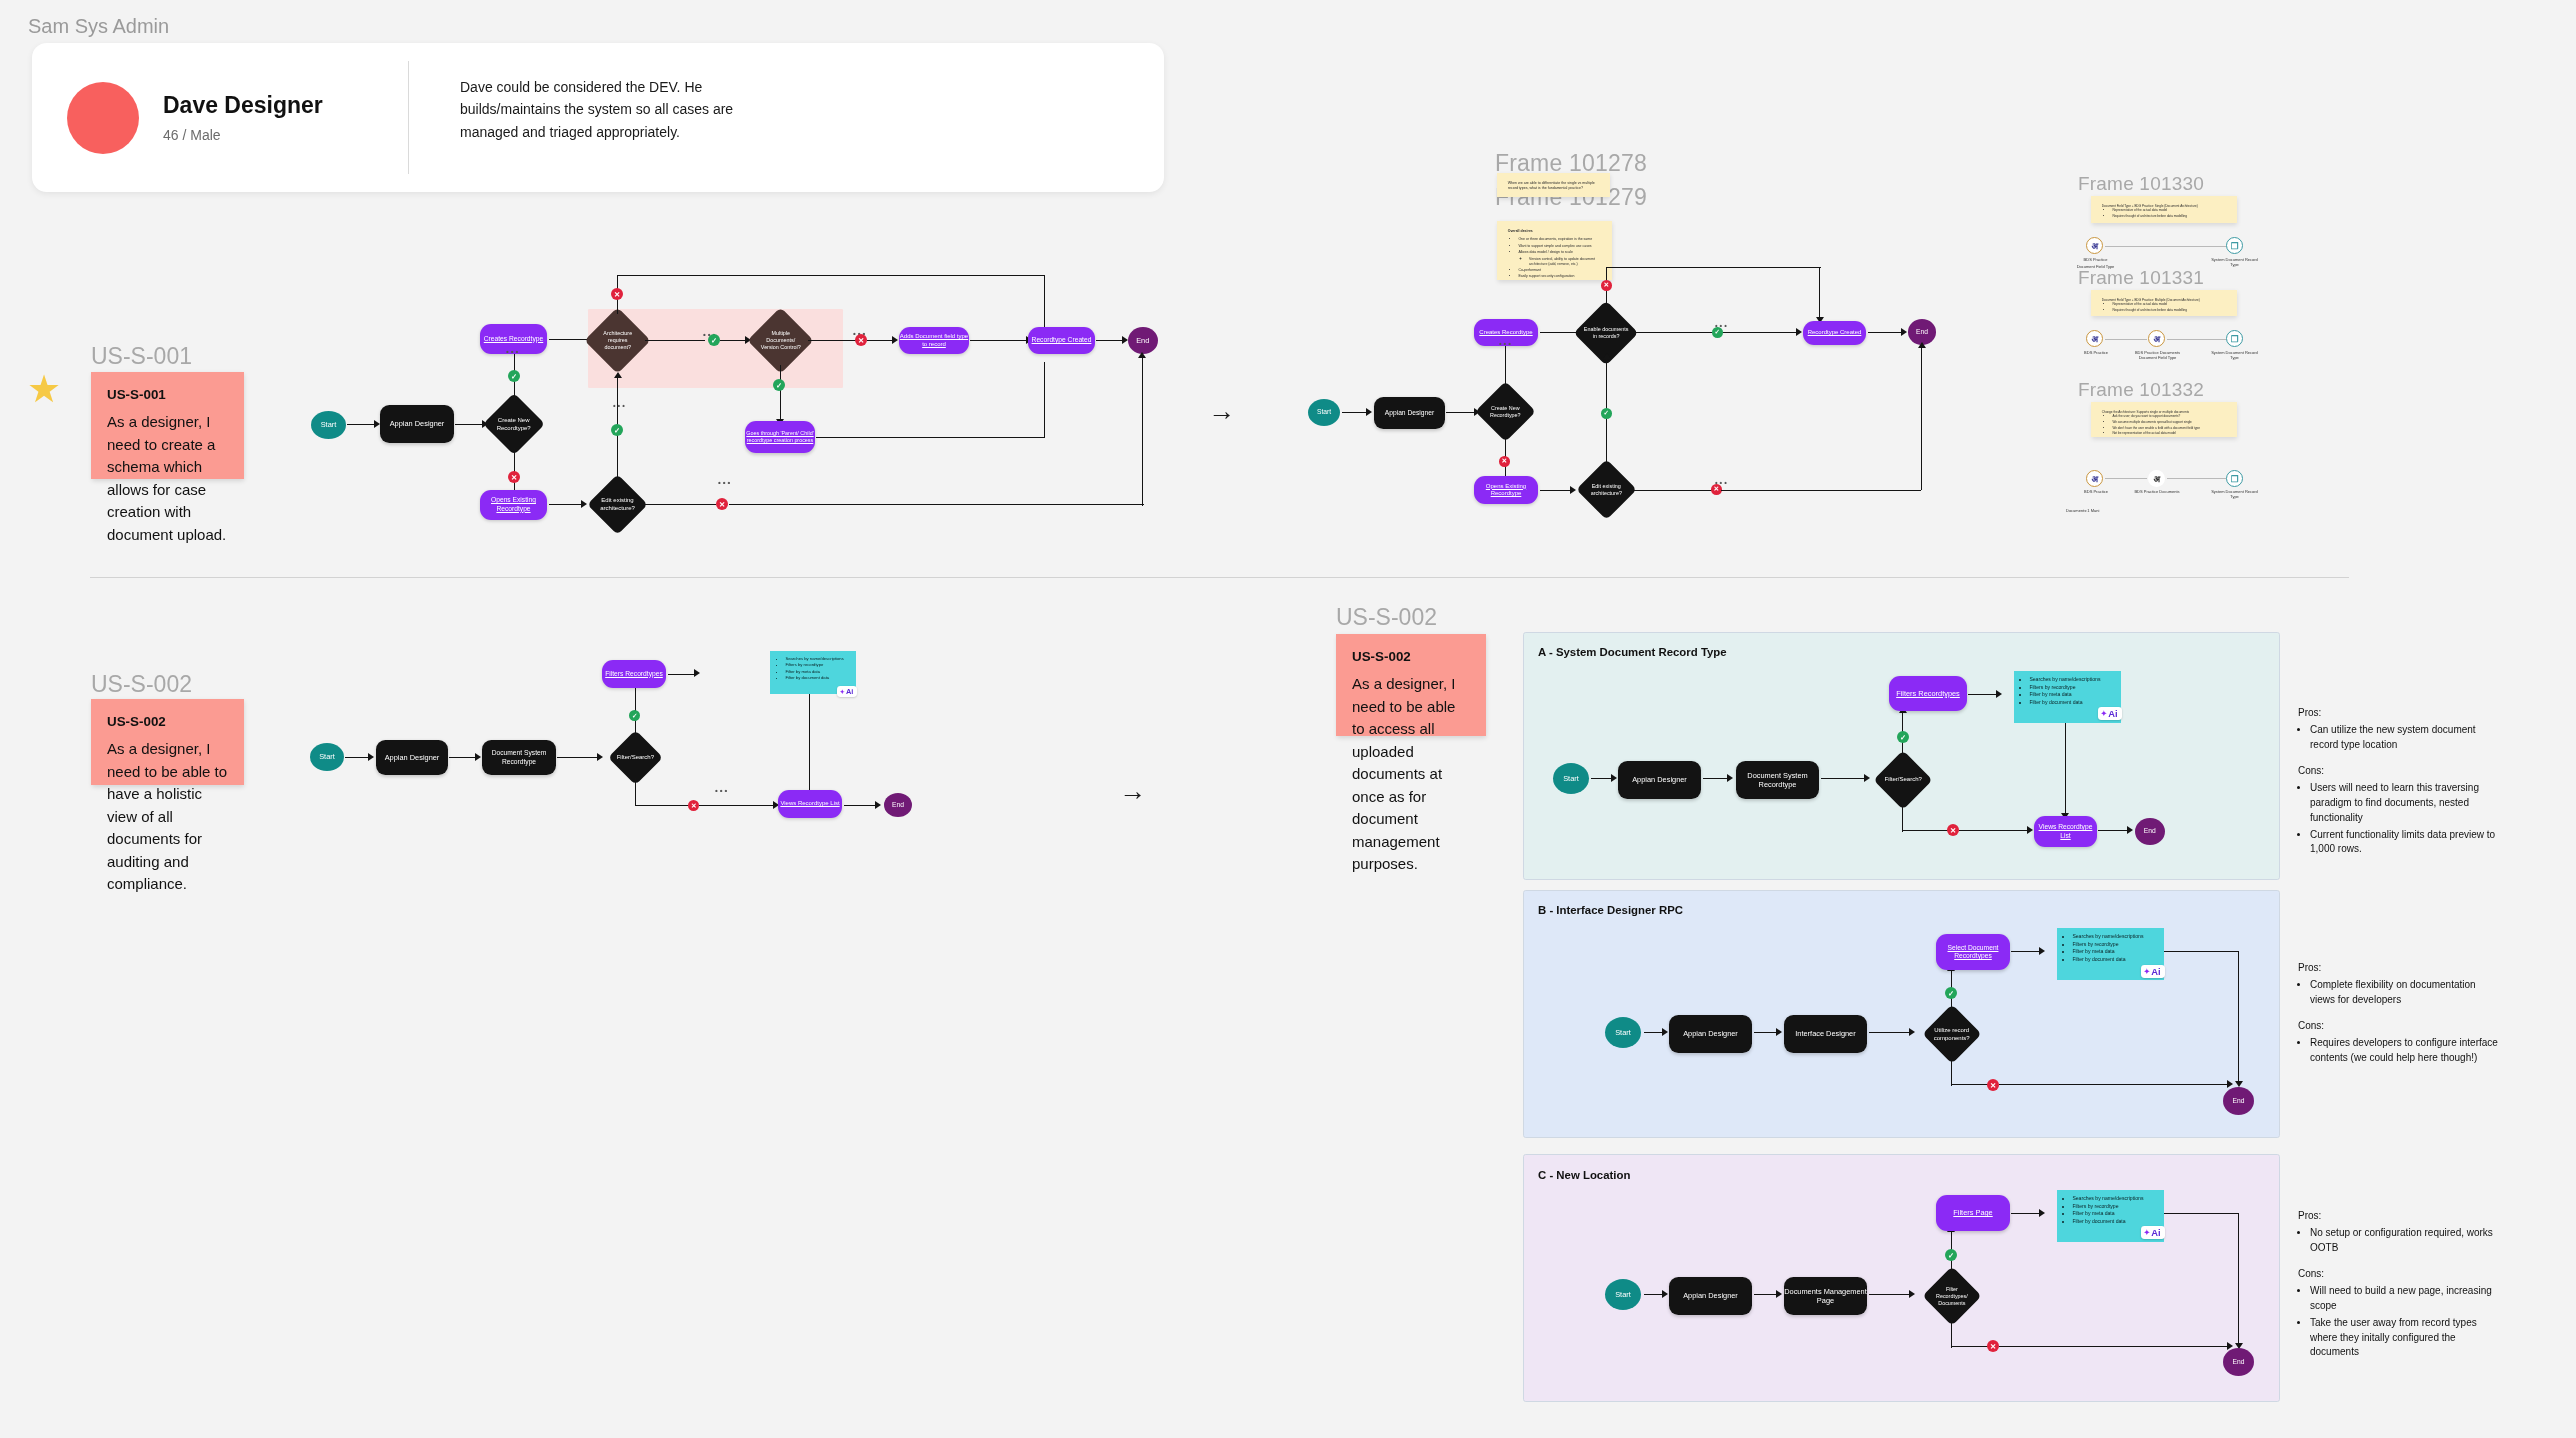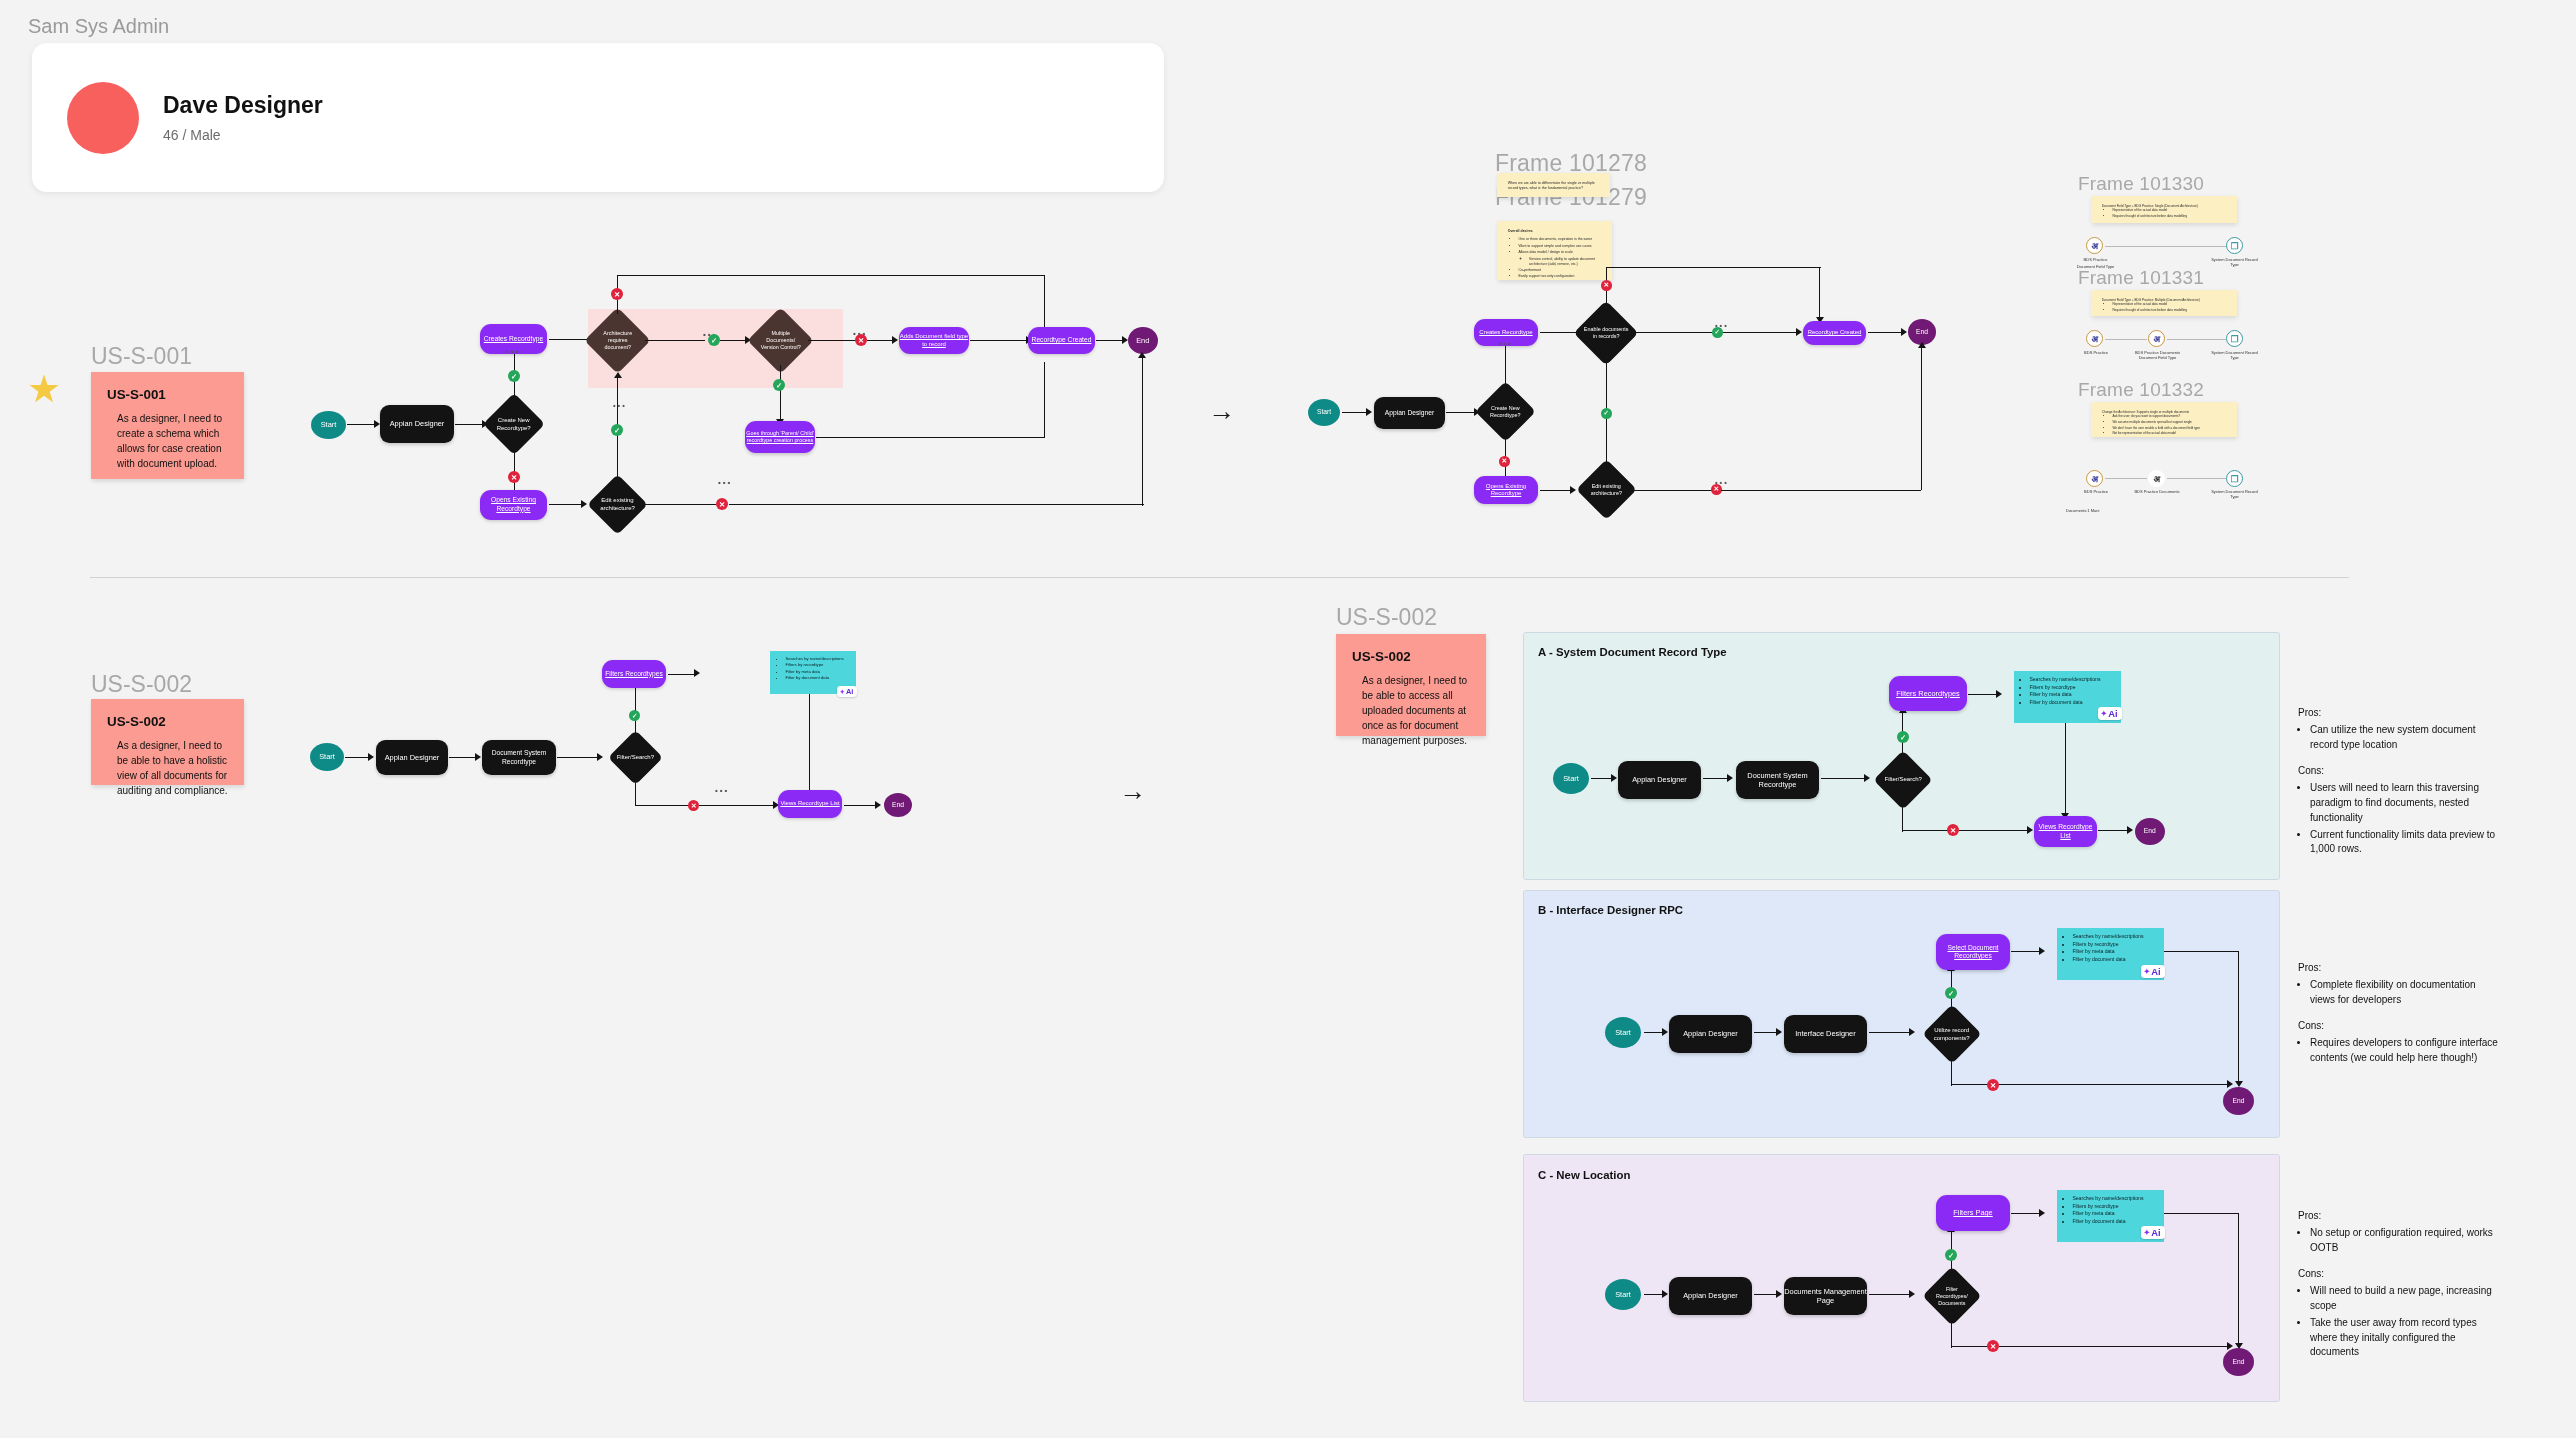--- a/index.html
+++ b/index.html
@@ -59,21 +59,21 @@
   .hrule { position: absolute; left: 90px; top: 577px; width: 2259px; height: 0.7px; background: #d2d2d2; }
 
   
   .story-label { position: absolute; font-size: 23px; color: #a8a8a8; }
   .sticky-story {
     position: absolute; background: #fb9b92;
     box-shadow: 1.3px 2px 4.7px rgba(0,0,0,.13);
     padding: 14.8px 16px;
   }
   .sticky-story .st-h { font-size: 13.4px; font-weight: 700; color: #111; margin-bottom: 9.4px; }
-  .sticky-story .st-b { font-size: 10px; line-height: 1.5; color: #111; margin-left: 10px; }
+  .sticky-story .st-b { font-size: 15px; line-height: 1.5; color: #111; }
 
   .star { position: absolute; font-size: 38px; color: #f6c945; line-height: 1; }
 
   
   .sticky-yellow {
     position: absolute; background: #fcefc2;
     box-shadow: 1.3px 2px 4.7px rgba(0,0,0,.12);
     padding: 8px 10.7px; color: #2b2b2b;
   }
   .sticky-yellow .ttl { font-weight: 700; margin-bottom: 3.4px; }
@@ -152,20 +152,23 @@
   <div class="persona-name-top">Sam Sys Admin</div>
 
   <div class="persona-card">
     <div class="persona-left">
       <div class="avatar"></div>
       <div class="persona-ident">
         <div class="nm">Dave Designer</div>
         <div class="sub">46 / Male</div>
       </div>
     </div>
+    <div class="persona-right">
+      <p>Dave could be considered the DEV. He builds/maintains the system so all cases are managed and triaged appropriately.</p>
+    </div>
   </div>
 
   <div class="star" style="left:27px; top:370px;">★</div>
   <div class="story-label" style="left:91px; top:343px;">US-S-001</div>
   <div class="sticky-story" style="left:91px; top:372px; width:153px; height:107px;">
     <div class="st-h">US-S-001</div>
     <div class="st-b">As a designer, I need to create a schema which allows for case creation with document upload.</div>
   </div>
 
   <div class="pink-zone" style="left:588px; top:309px; width:255px; height:79px;"></div>

